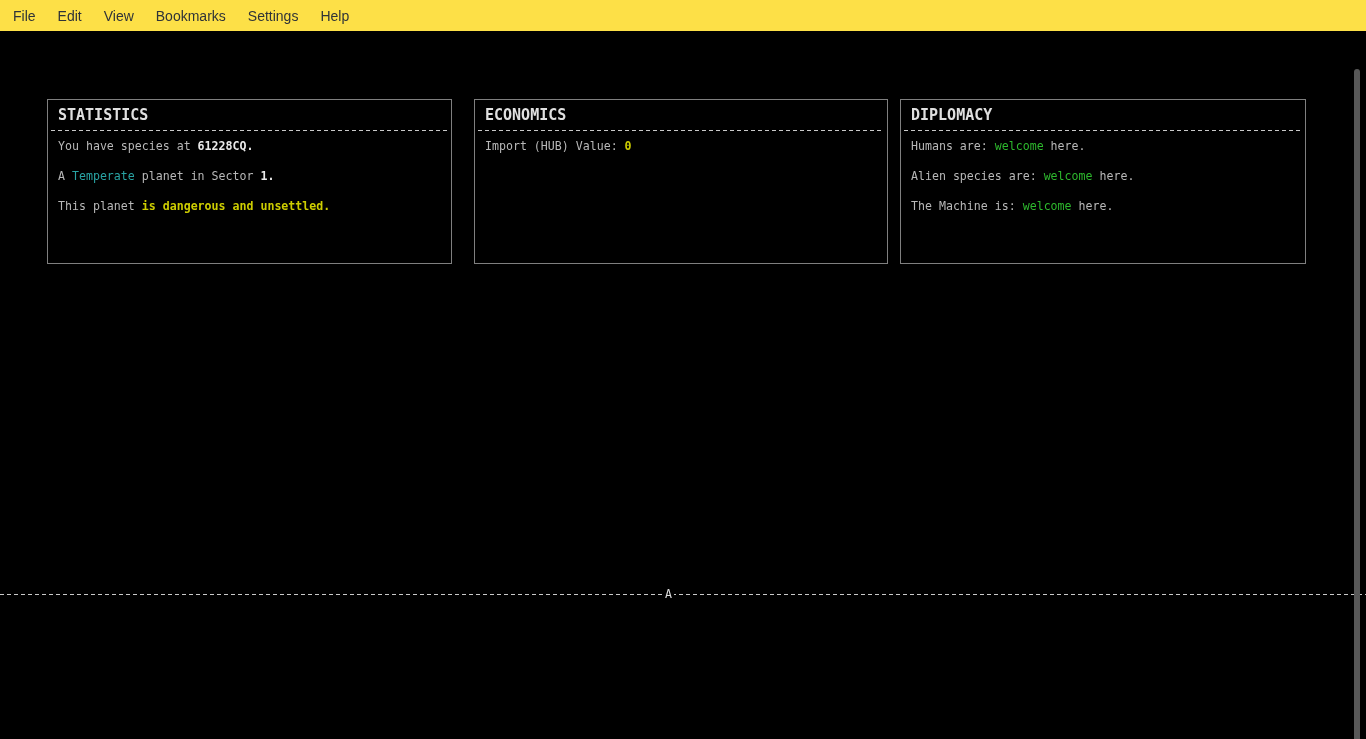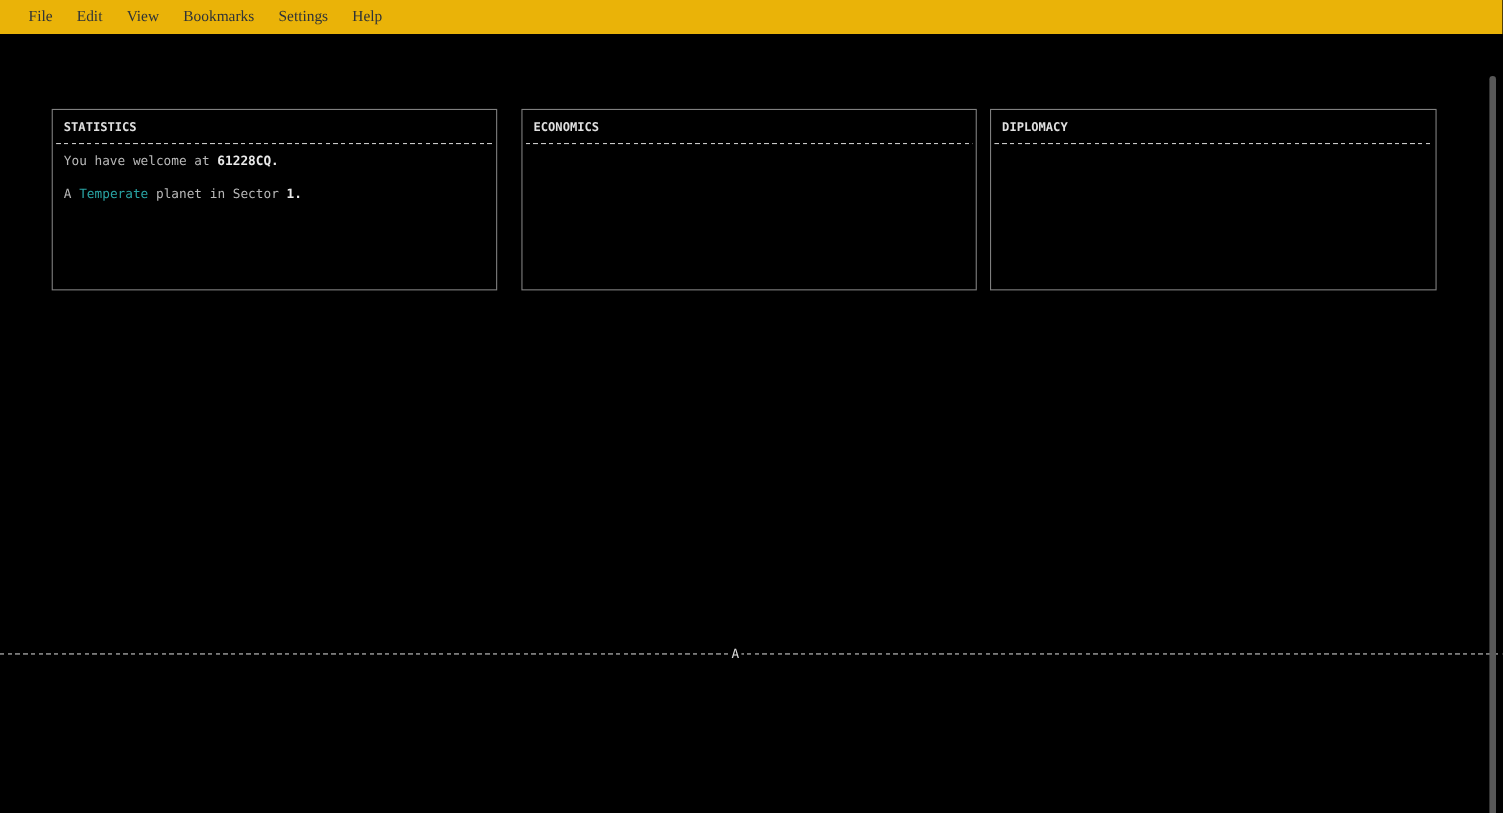--- a/index.html
+++ b/index.html
@@ -7,24 +7,24 @@
     width: 1366px; height: 739px;
     background: #000000;
     position: relative;
     overflow: hidden;
     font-family: "DejaVu Sans Mono", monospace;
   }
 
   
   .menubar {
     position: absolute; top: 0; left: 0; width: 1366px; height: 31px;
-    background: #eab308;
+    background: #fde047;
     display: flex; align-items: center;
-    padding-left: 15px; box-sizing: border-box;
-    font-family: Liberation Serif, serif;
+    padding-left: 2px; box-sizing: border-box;
+    font-family: Liberation Sans, sans-serif;
     font-size: 14px; color: #2f3338;
   }
   .menu-item {
     padding: 0 11px; height: 100%;
     display: flex; align-items: center;
     cursor: default;
   }
 
   
   .terminal {
@@ -39,21 +39,21 @@
     box-sizing: border-box;
     background: #000000;
   }
   .panel.p0 { left: 47px;  width: 405px; }
   .panel.p1 { left: 474px; width: 414px; }
   .panel.p2 { left: 900px; width: 406px; padding-left: 48px; }
 
   .panel-title {
     position: absolute; top: 8px; left: 10px;
     height: 15px; line-height: 15px;
-    font-size: 11px; font-weight: bold; color: #e0e0e0;
+    font-size: 15px; font-weight: bold; color: #e0e0e0;
     white-space: pre;
   }
   .panel-sep {
     position: absolute; top: 30px; left: 3px; right: 3px; height: 1px;
     background: repeating-linear-gradient(to right,
       #c9c9c9 0px, #c9c9c9 4px, transparent 4px, transparent 7px);
   }
   .panel-lines {
     position: absolute; top: 39px; left: 10px; right: 4px;
   }
@@ -103,33 +103,40 @@
     <div class="menu-item">Settings</div>
     <div class="menu-item">Help</div>
   </div>
 
 <div class="terminal">
   <div id="panels">
       <div class="panel p0">
         <div class="panel-title">STATISTICS</div>
         <div class="panel-sep"></div>
         <div class="panel-lines">
-          <div class="tline"><span class="seg-fg">You have welcome at </span><span class="seg-value">61228CQ.</span></div>
+          <div class="tline"><span class="seg-fg">You have species at </span><span class="seg-value">61228CQ.</span></div>
           <div class="tline"><span class="seg-fg">A </span><span class="seg-cyan">Temperate</span><span class="seg-fg"> planet in Sector </span><span class="seg-value">1.</span></div>
+          <div class="tline"><span class="seg-fg">This planet </span><span class="seg-yellow">is dangerous and unsettled.</span></div>
         </div>
       </div>
       <div class="panel p1">
         <div class="panel-title">ECONOMICS</div>
         <div class="panel-sep"></div>
         <div class="panel-lines">
+          <div class="tline"><span class="seg-fg">Import (HUB) Value: </span><span class="seg-yellow">0</span></div>
         </div>
       </div>
       <div class="panel p2">
         <div class="panel-title">DIPLOMACY</div>
         <div class="panel-sep"></div>
+        <div class="panel-lines">
+          <div class="tline"><span class="seg-fg">Humans are: </span><span class="seg-green">welcome</span><span class="seg-fg"> here.</span></div>
+          <div class="tline"><span class="seg-fg">Alien species are: </span><span class="seg-green">welcome</span><span class="seg-fg"> here.</span></div>
+          <div class="tline"><span class="seg-fg">The Machine is: </span><span class="seg-green">welcome</span><span class="seg-fg"> here.</span></div>
+        </div>
       </div>
     </div>
 
   <div class="map-divider-line"></div>
   <div class="map-divider-label">A</div>
 
   <div class="scrollbar-track"></div>
   <div class="scrollbar-thumb"></div>
 </div>
 

